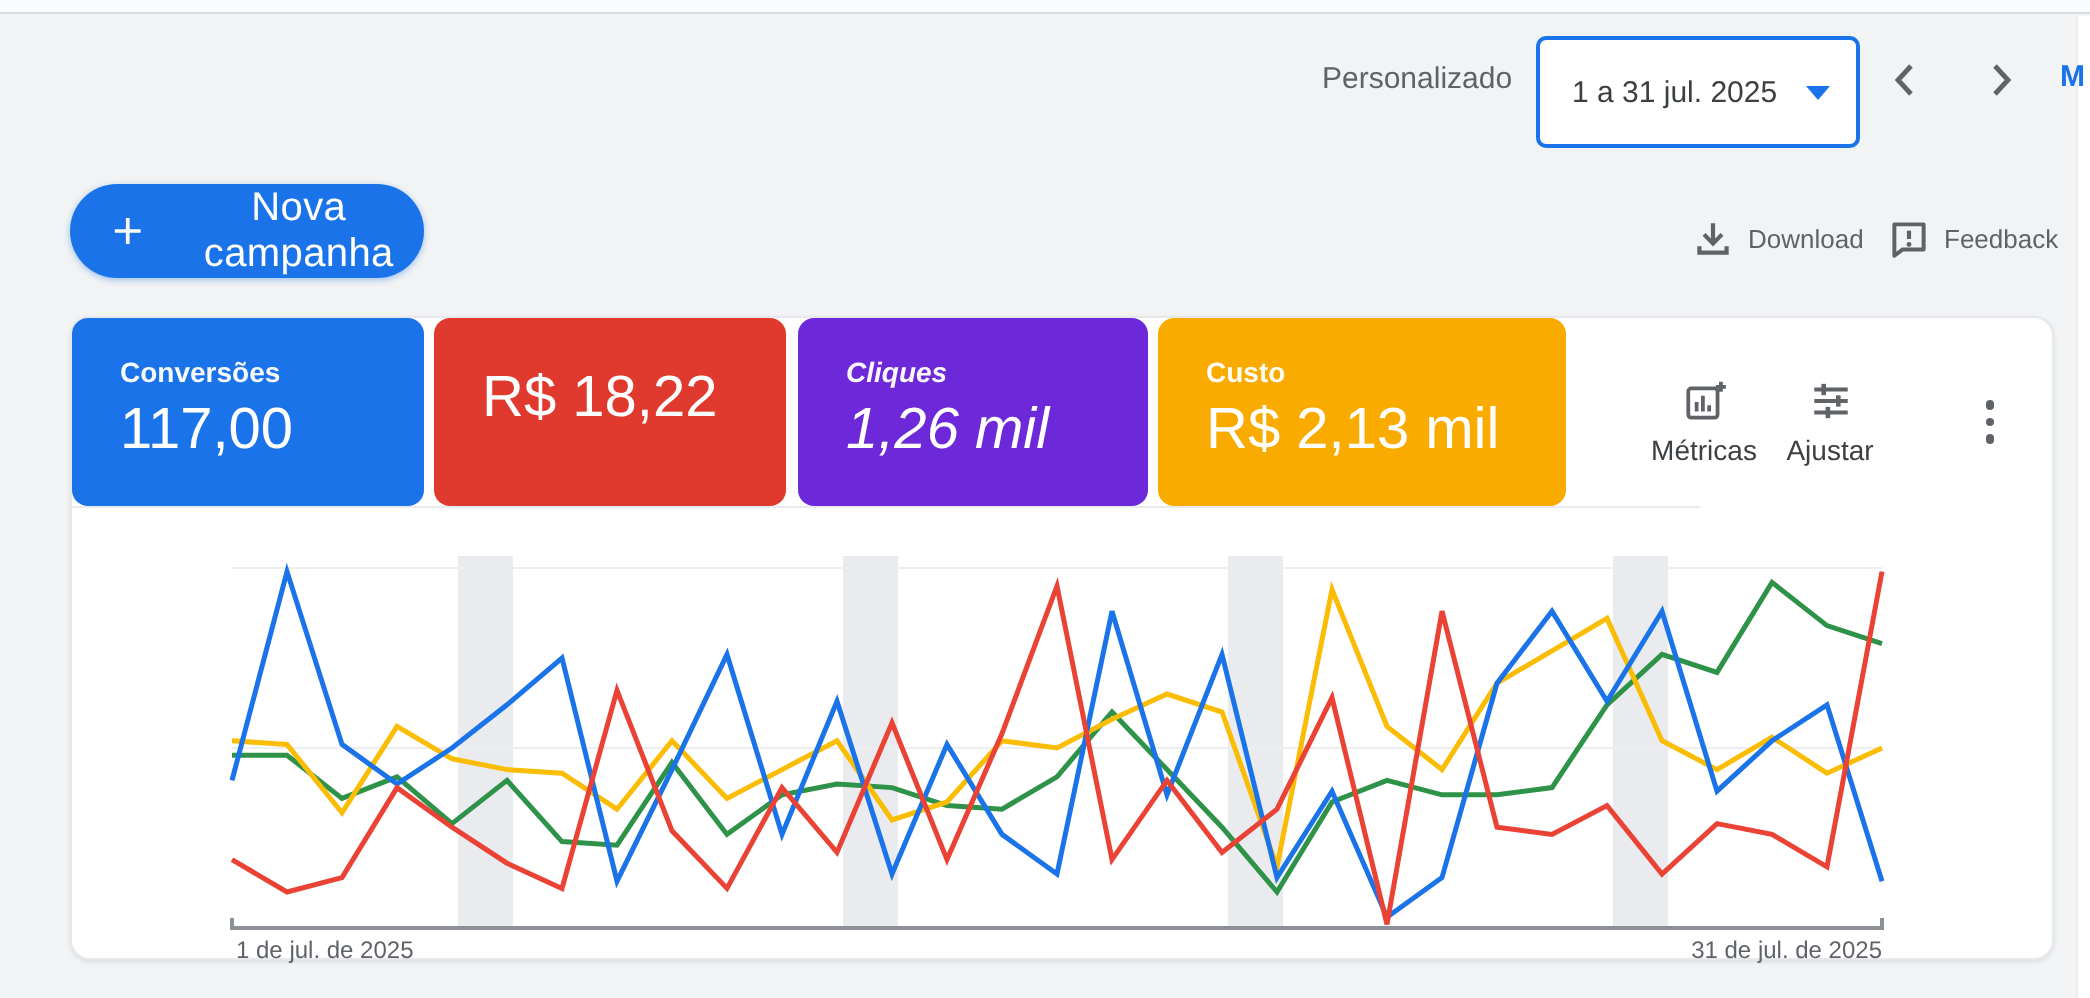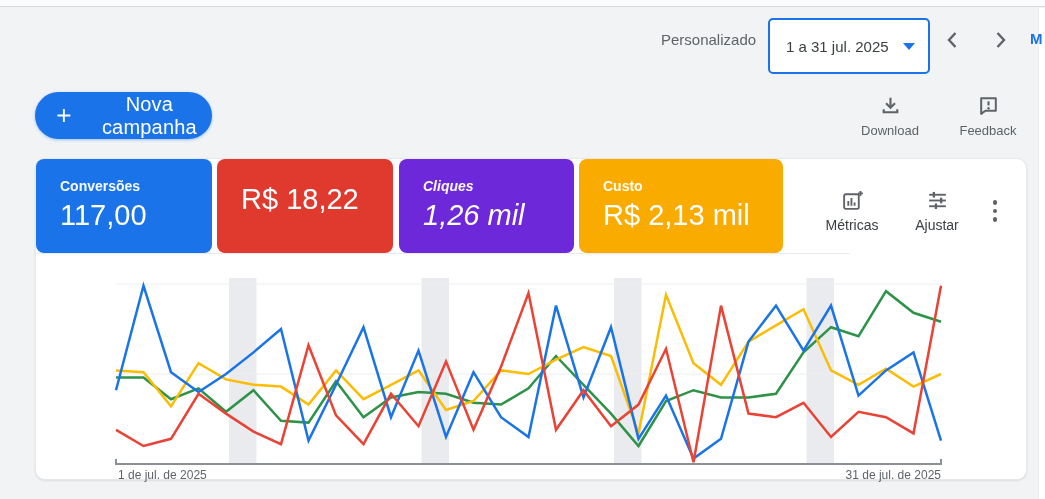--- a/index.html
+++ b/index.html
@@ -13,38 +13,38 @@
   .date-btn { position:absolute; left:768px; top:18px; width:162px; height:56px; background:#ffffff; border:2px solid #1a73e8; border-radius:5px; display:flex; align-items:center; justify-content:space-between; padding:0 13px 0 16px; cursor:pointer; }
   .date-btn .txt { font-size:15px; color:#3c4043; }
   .caret-down { width:0; height:0; border-left:6px solid transparent; border-right:6px solid transparent; border-top:7px solid #1a73e8; }
   .chev { position:absolute; top:28px; width:24px; height:24px; color:#5f6368; cursor:pointer; }
   .chev svg { width:100%; height:100%; }
   .chev-l { left:941px; } .chev-r { left:988px; }
   .m-link { position:absolute; left:1030px; top:30px; font-size:15px; font-weight:bold; color:#1a73e8; z-index:5; cursor:pointer; }
 
   .new-campaign { position:absolute; left:35px; top:92px; width:177px; height:47px; border-radius:24px; background:#1a73e8; border:none; color:#fff; display:flex; align-items:center; gap:14px; padding:0 0 0 20px; cursor:pointer; box-shadow:0 1px 3px rgba(26,115,232,.4); }
   .new-campaign .lbl { font-size:20px; font-weight:normal; letter-spacing:.2px; }
-  .icon-btn-col { position:absolute; top:94px; width:90px; display:flex; flex-direction:column; align-items:center; gap:6px; cursor:pointer; color:#5f6368; }
+  .icon-btn-col { position:absolute; top:108px; width:90px; display:flex; align-items:center; gap:6px; cursor:pointer; color:#5f6368; }
   .icon-btn-col .lbl { font-size:13px; color:#5f6368; }
   .dl-col { left:845px; } .fb-col { left:943px; }
 
   .card { position:absolute; left:35px; top:158px; width:992px; height:322px; background:#fff; border:1px solid #e6e8eb; border-radius:10px; box-shadow:0 1px 2px rgba(60,64,67,.12); }
   .card-header { position:absolute; left:0; top:0; width:814px; height:95px; border-bottom:1px solid #e8eaed; border-radius:10px 10px 0 0; }
 
   .tile { position:absolute; top:0; height:94px; border-radius:8px; color:#fff; padding:19px 12px 0 24px; cursor:pointer; }
   .tile .t-label { font-size:14px; font-weight:bold; opacity:.97; white-space:nowrap; }
   .tile .t-value { font-size:29px; margin-top:5px; white-space:nowrap; }
   .tile0 { left:0;   width:176px; }
   .tile1 { left:181px; width:176px; }
   .tile2 { left:363px; width:175px; }
   .tile3 { left:543px; width:204px; }
 
   .tool-btn { position:absolute; top:24px; width:84px; height:56px; display:flex; flex-direction:column; align-items:center; justify-content:center; gap:5px; color:#5f6368; cursor:pointer; border-radius:6px; }
   .tool-btn .lbl { font-size:14px; color:#3c4043; }
-  .tb-metrics { left:774px; } .tb-adjust { left:859px; }
+  .tb-metrics { left:774px; } .tb-adjust { left:837px; }
   .kebab { position:absolute; left:946px; top:32px; width:26px; height:40px; display:flex; flex-direction:column; align-items:center; justify-content:center; gap:4px; cursor:pointer; }
   .kebab i { width:4.5px; height:4.5px; border-radius:50%; background:#5f6368; }
 
   .chart-wrap { position:absolute; left:0; top:103px; width:785px; height:226px; }
   svg text { font-family:"Liberation Sans", sans-serif; }
 </style>
 </head>
 <body>
 
 <div class="topstrip"></div>

